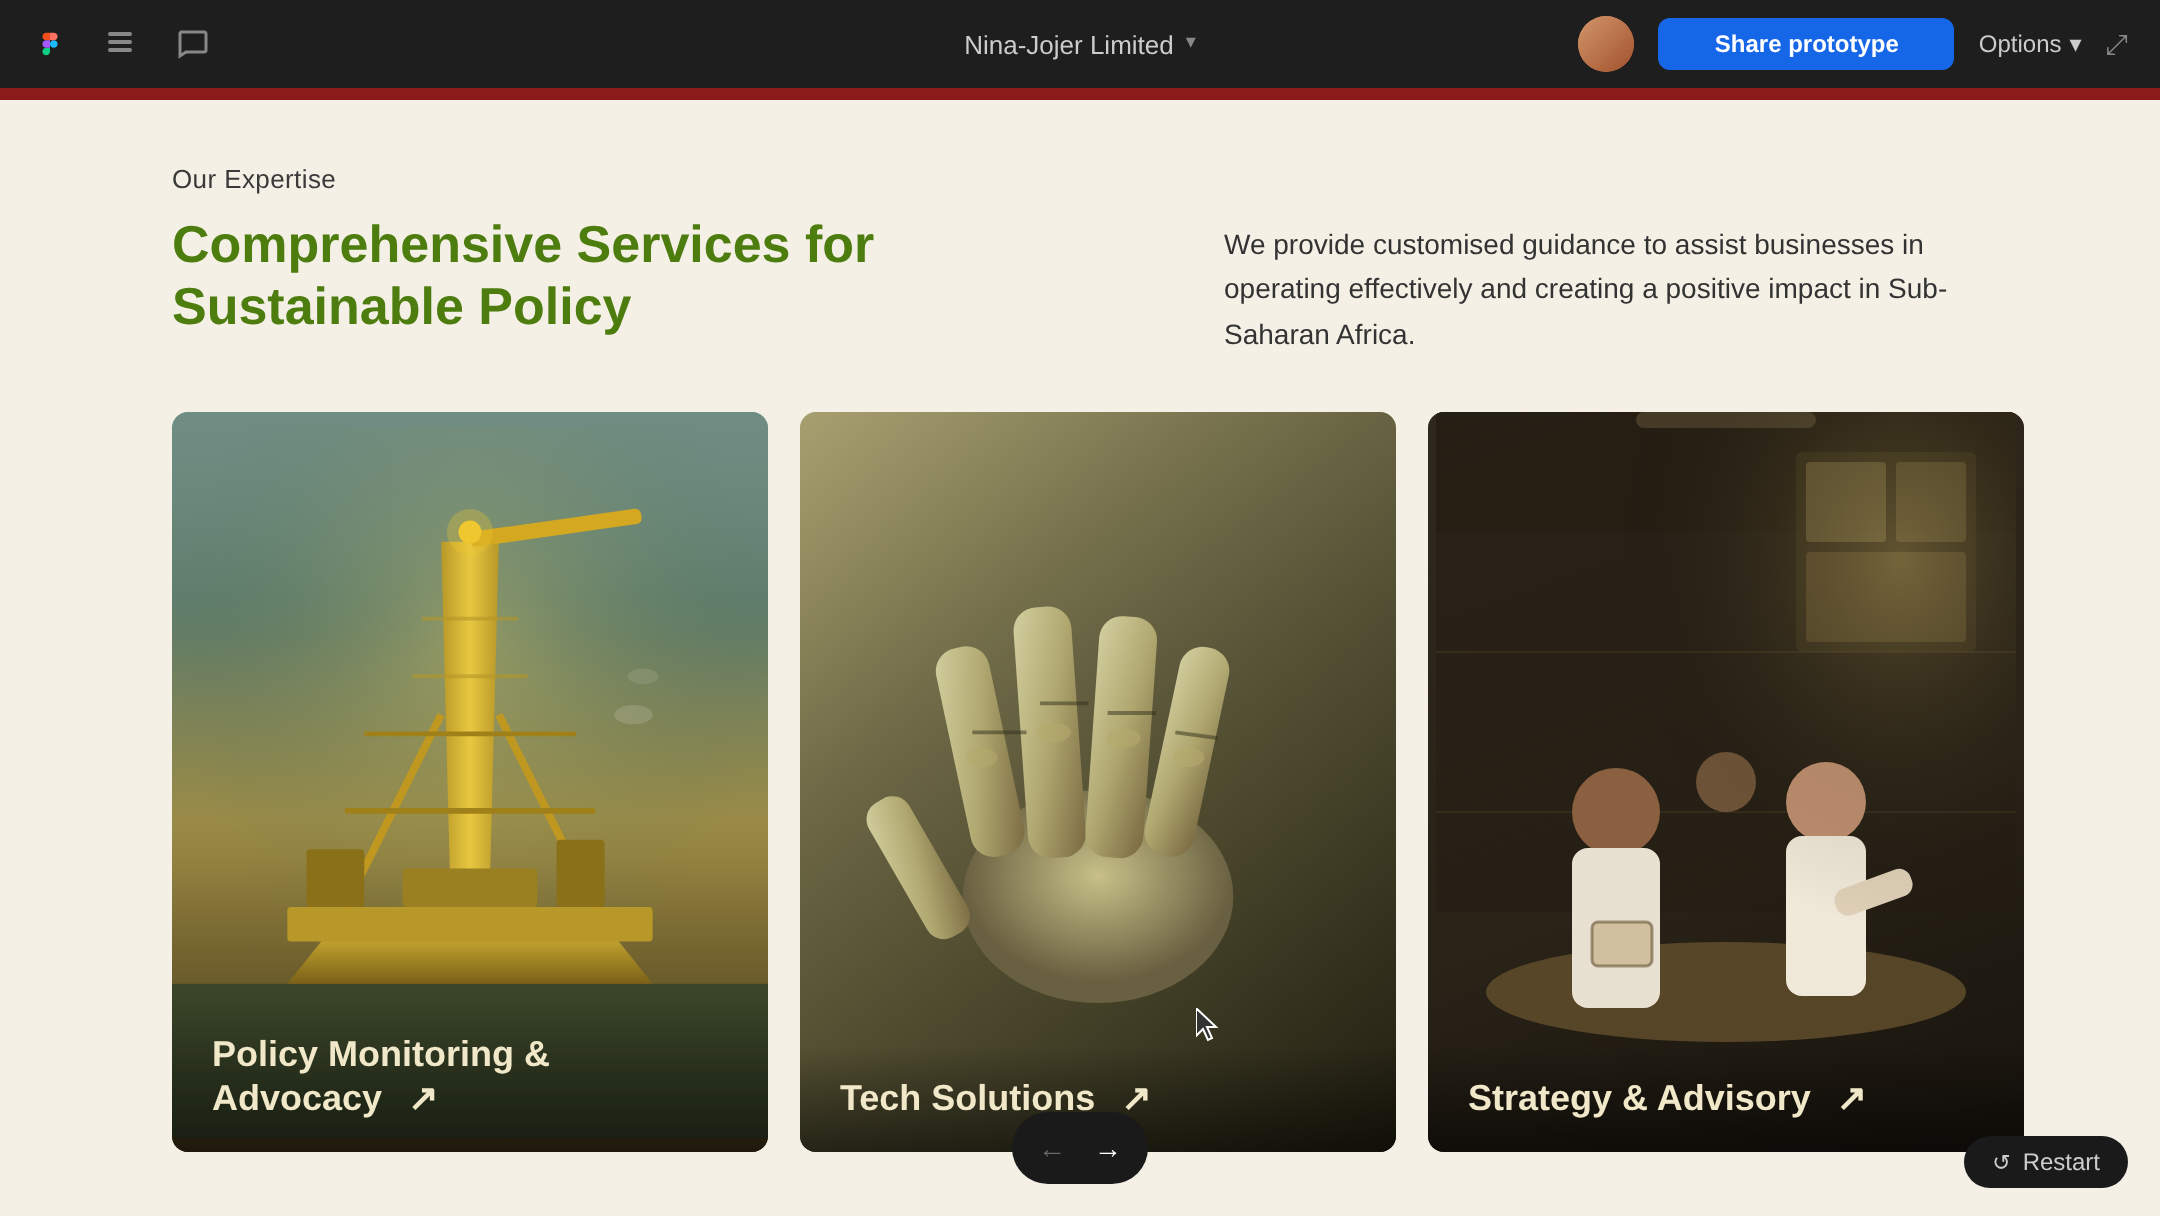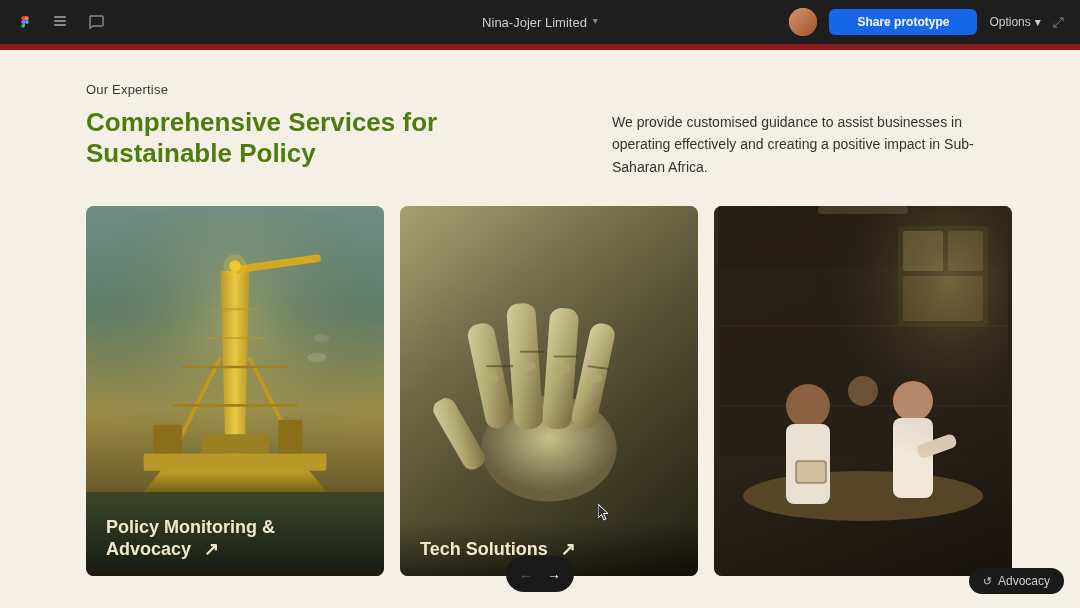--- a/index.html
+++ b/index.html
@@ -476,35 +476,41 @@
         <rect x="200" y="240" width="40" height="14" rx="6" fill="#e0d0b8" transform="rotate(-20 200 247)"></rect>
 
         <ellipse cx="145" cy="185" rx="15" ry="15" fill="rgba(160,120,80,0.6)"></ellipse>
 
         <radialGradient id="windowGlow" cx="80%" cy="20%">
           <stop offset="0%" stop-color="rgba(200,180,100,0.3)"></stop>
           <stop offset="100%" stop-color="rgba(0,0,0,0)"></stop>
         </radialGradient>
         <rect x="0" y="0" width="290" height="370" fill="url(#windowGlow)"></rect>
       </svg>
+      <div class="card-label">
+        <span class="card-title">
+          <span>Strategy &amp; Advisory</span>
+          <span class="arrow-icon">↗</span>
+        </span>
+      </div>
     </div>
 
   </div>
 
   <div class="nav-controls">
     <div class="nav-btn inactive">
       <span>←</span>
     </div>
     <div class="nav-btn active">
       <span>→</span>
     </div>
   </div>
 
   <button class="restart-btn">
     <span class="restart-icon">↺</span>
-    <span>Advocacy</span>
+    <span>Restart</span>
   </button>
 
   <svg class="cursor" viewBox="0 0 12 18" fill="none">
     <path d="M0 0L0 14L3.5 10.5L6 16L8 15L5.5 9.5L10 9.5L0 0Z" fill="#333" stroke="white" stroke-width="1"></path>
   </svg>
 
 </div>
 
 </body></html>

